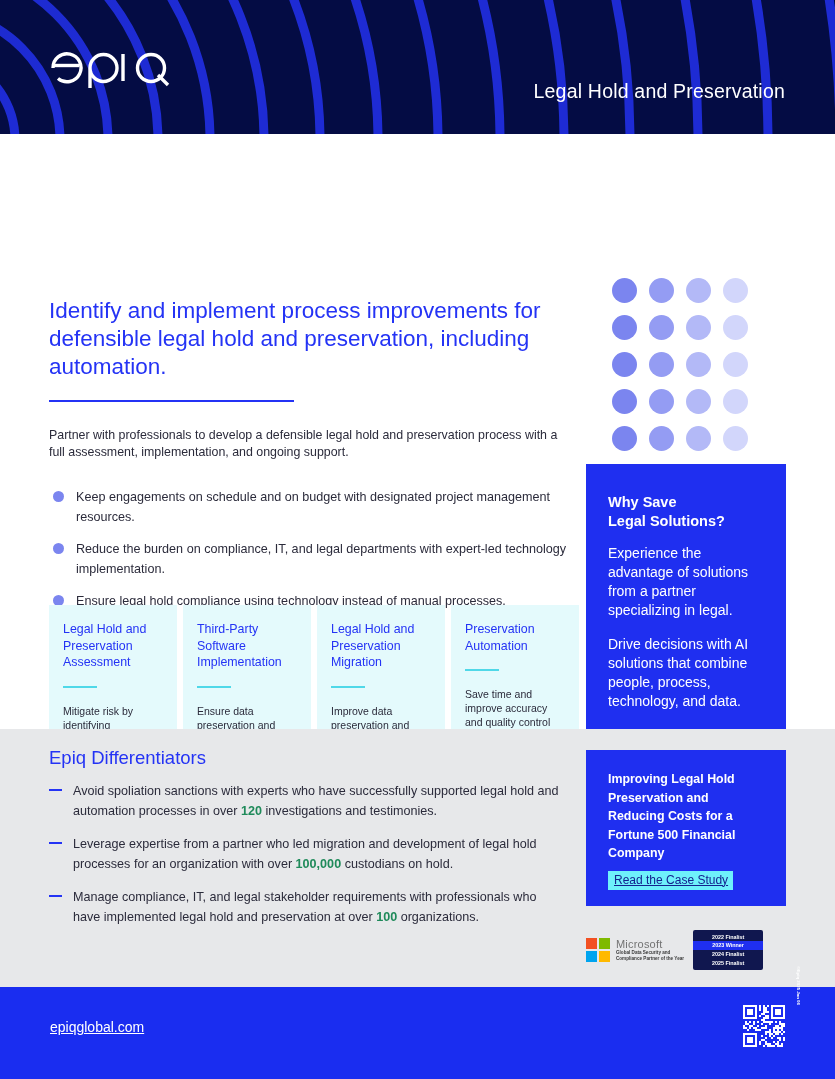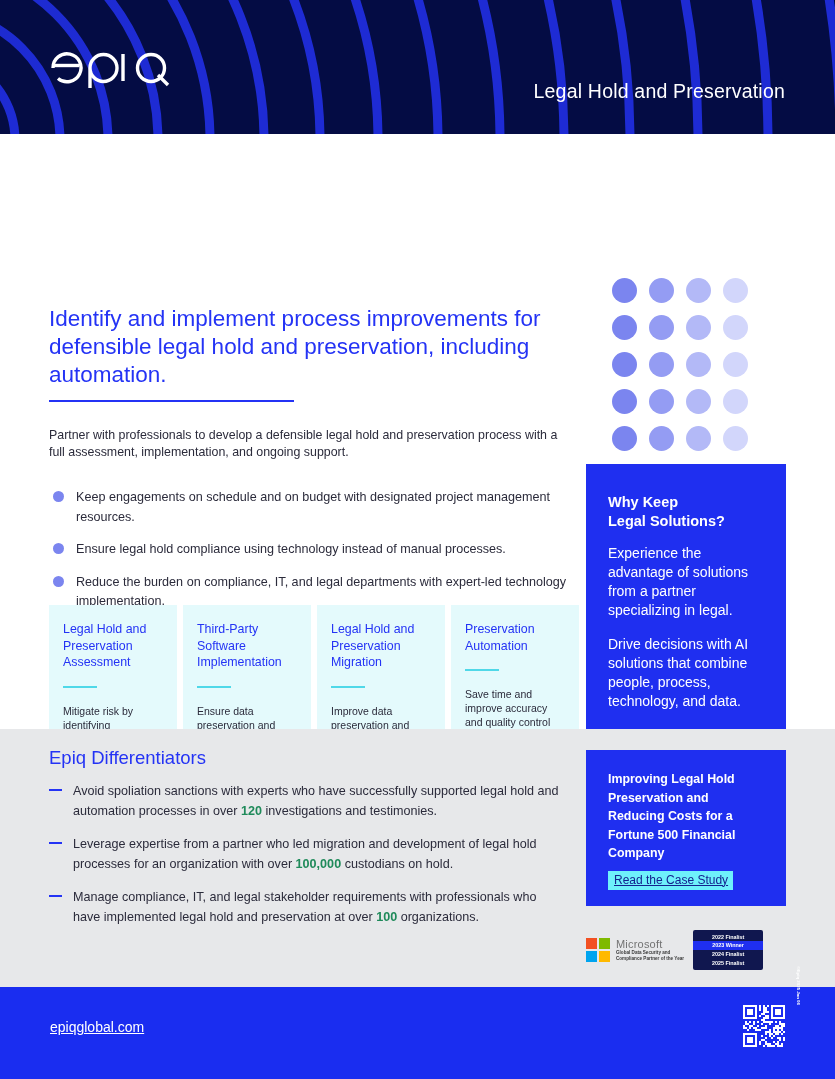--- a/index.html
+++ b/index.html
@@ -40,21 +40,20 @@
   .white-sec { position: relative; width: 835px; height: 595px; background:#fff; }
 
   .headline {
     position: absolute;
     left: 49px; top: 163px;
     width: 520px;
     color: #2433f5;
     font-size: 22.5px;
     line-height: 28px;
     font-weight: 400;
-    margin-top: 8px;
   }
   .headline-rule {
     position: absolute;
     left: 49px; top: 266px;
     width: 245px; height: 1.6px;
     background: #2433f5;
   }
   .intro {
     position: absolute;
     left: 49px; top: 293px;
@@ -217,25 +216,25 @@
   <div class="headline-rule"></div>
   <div class="intro">Partner with professionals to develop a defensible legal hold and preservation process with a full assessment, implementation, and ongoing support.</div>
 
   <div class="bullets">
     <div class="bullet">
       <span class="dot"></span>
       <span class="btext">Keep engagements on schedule and on budget with designated project management resources.</span>
     </div>
     <div class="bullet">
       <span class="dot"></span>
-      <span class="btext">Ensure legal hold compliance using technology instead of manual processes.</span>
+      <span class="btext">Reduce the burden on compliance, IT, and legal departments with expert-led technology implementation.</span>
     </div>
     <div class="bullet">
       <span class="dot"></span>
-      <span class="btext">Reduce the burden on compliance, IT, and legal departments with expert-led technology implementation.</span>
+      <span class="btext">Ensure legal hold compliance using technology instead of manual processes.</span>
     </div>
   </div>
 
   <div class="dotgrid" id="dotgrid">
       <div class="row">
         <div class="d" style="background: rgb(123, 133, 239);"></div>
         <div class="d" style="background: rgb(148, 156, 243);"></div>
         <div class="d" style="background: rgb(179, 185, 247);"></div>
         <div class="d" style="background: rgb(210, 214, 251);"></div>
       </div>
@@ -260,21 +259,21 @@
       <div class="row">
         <div class="d" style="background: rgb(123, 133, 239);"></div>
         <div class="d" style="background: rgb(148, 156, 243);"></div>
         <div class="d" style="background: rgb(179, 185, 247);"></div>
         <div class="d" style="background: rgb(210, 214, 251);"></div>
       </div>
     </div>
 
   <div class="why">
     <h3>
-      <span>Why Keep</span><br>
+      <span>Why Save</span><br>
       <span>Legal Solutions?</span>
     </h3>
     <p>Experience the advantage of solutions from a partner specializing in legal.</p>
     <p>Drive decisions with AI solutions that combine people, process, technology, and data.</p>
     <div class="rule"></div>
   </div>
 
   <div class="cards">
     <div class="card">
       <h4>Legal Hold and Preservation Assessment</h4>

